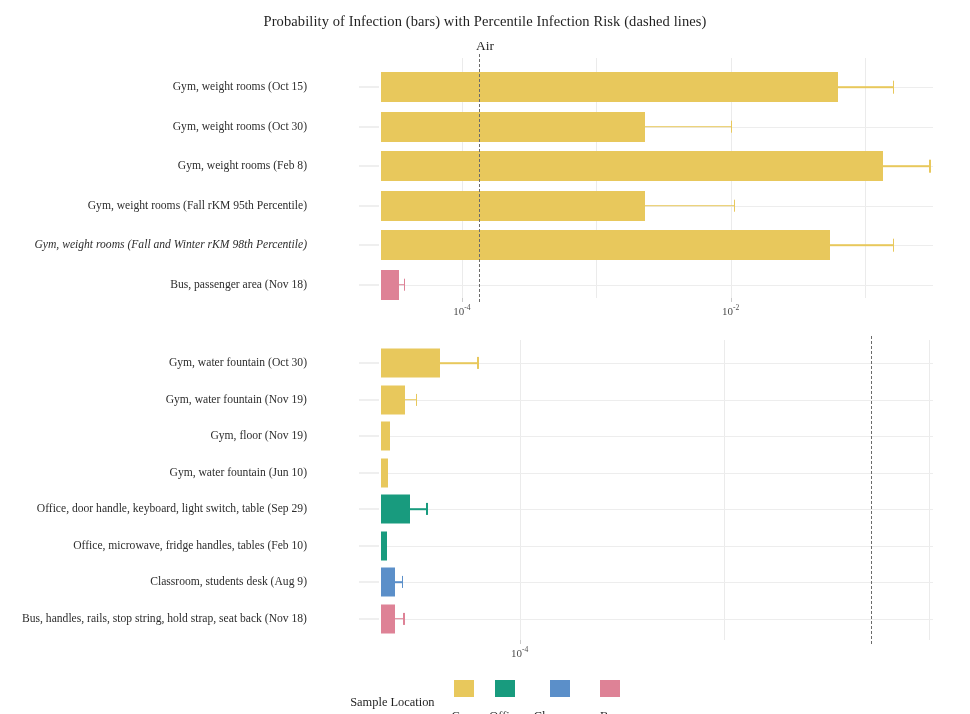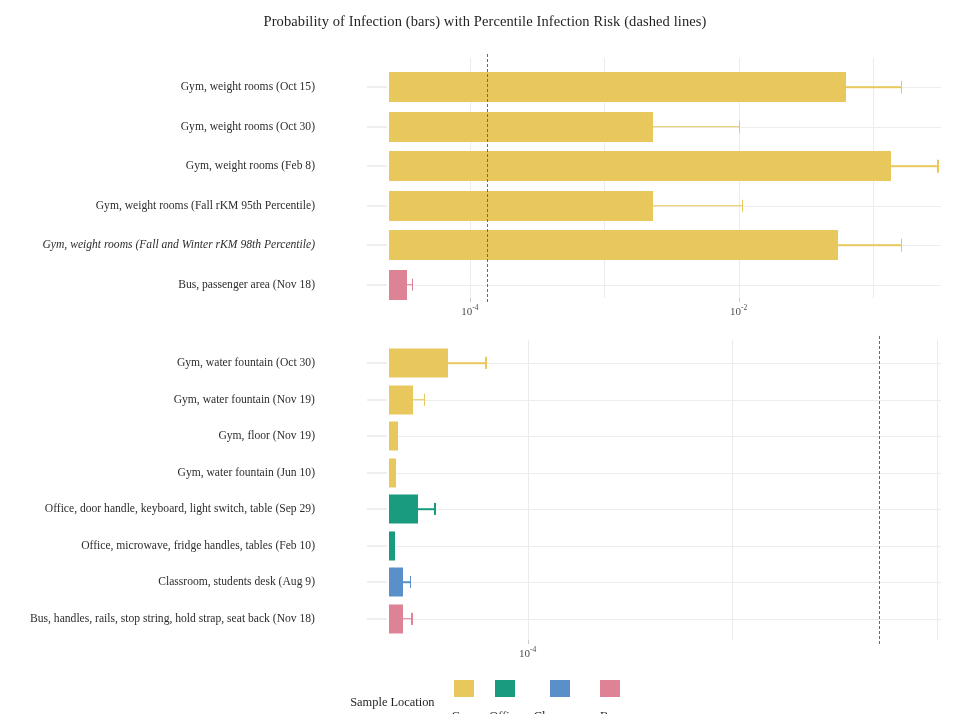--- a/index.html
+++ b/index.html
@@ -32,21 +32,21 @@
     width: 970px;
     text-align: center;
     font-size: 13.5px;
     color: #1f1f1f;
   }
   #facet-title-air { top: 38px; }
   #facet-title-surface { top: 320px; }
 
   .panel {
     position: absolute;
-    left: 16px;
+    left: 8px;
     width: 924px;
   }
   #panel-air { top: 58px; height: 240px; }
   #panel-surface { top: 340px; height: 300px; }
 
   .plot-area {
     position: absolute;
     top: 0;
     height: 100%;
   }
@@ -149,20 +149,21 @@
     display: inline-block;
   }
 </style>
 </head>
 <body>
 
 <div id="figure">
 
   <div class="chart-title">Probability of Infection (bars) with Percentile Infection Risk (dashed lines)</div>
 
+  <div class="facet-title" id="facet-title-air">Air</div>
   <div class="panel" id="panel-air">
     <div class="plot-area" id="plot-air">
         <div class="gridline" style="left: 80.9155px;"></div>
         <div class="gridline" style="left: 215.313px;"></div>
         <div class="gridline" style="left: 349.711px;"></div>
         <div class="gridline" style="left: 484.109px;"></div>
         <div class="rowline" style="top: 29px;"></div>
         <div class="ytick-dash" style="left: -22px; top: 29px;"></div>
         <div class="bar" style="left: 0px; width: 457.141px; height: 30px; top: 29px; background: rgb(232, 200, 92);"></div>
         <div class="errline" style="left: 457.141px; width: 54.4015px; top: 29px; background: rgb(232, 200, 92);"></div>

